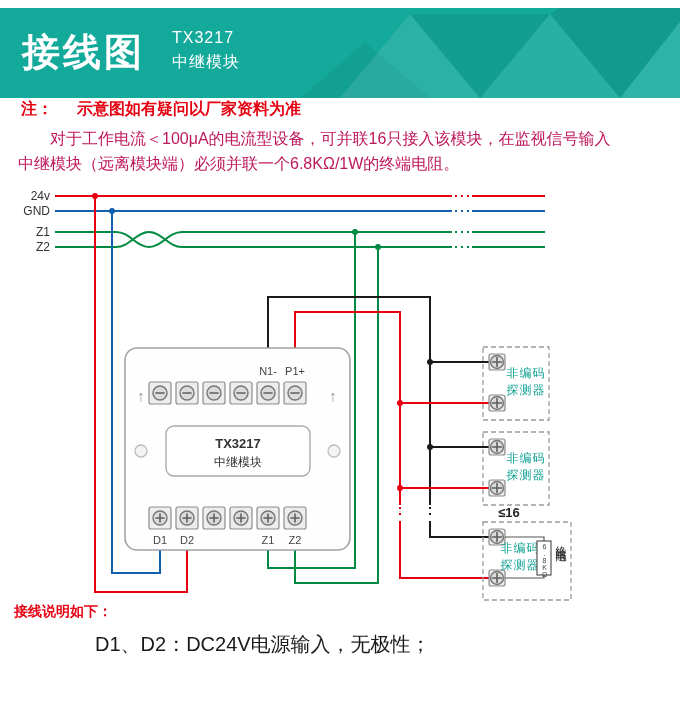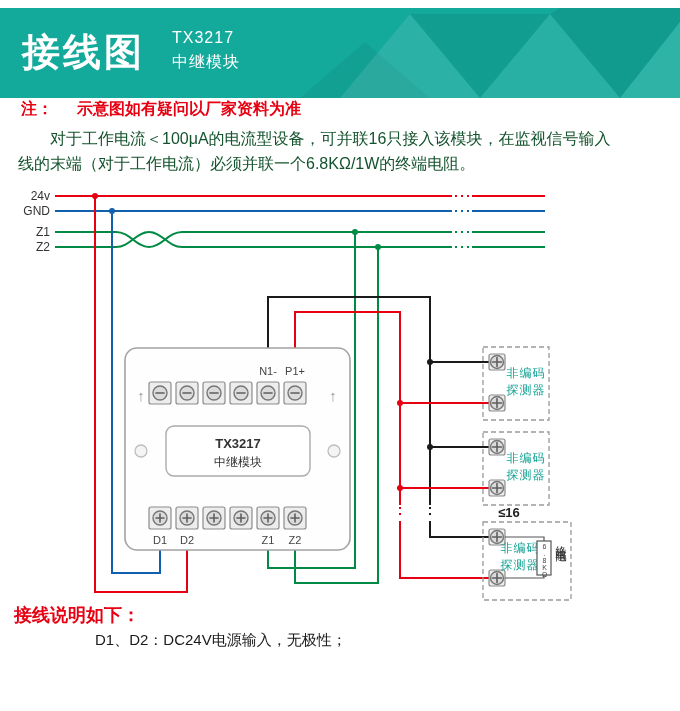--- a/index.html
+++ b/index.html
@@ -13,21 +13,21 @@
   .banner-title{
     position:absolute;left:22px;top:16px;font-size:38px;font-weight:bold;
     color:#fff;letter-spacing:3px;line-height:56px;
   }
   .banner-model{position:absolute;left:172px;top:21px;font-size:16px;color:#fff;letter-spacing:1px;}
   .banner-sub{position:absolute;left:172px;top:44px;font-size:16px;color:#fff;letter-spacing:1px;}
   
   .note{position:absolute;left:6px;top:99px;font-size:16px;color:#e60012;margin-left:15px;}
   .note .prefix{font-weight:bold;}
   .note .txt{margin-left:24px;font-weight:bold;}
-  .desc{position:absolute;left:18px;top:126px;width:650px;font-size:16px;line-height:25px;color:#14532d;}
+  .desc{position:absolute;left:18px;top:126px;width:650px;font-size:16px;line-height:25px;color:#be185d;}
   .desc .l1{text-indent:2em;}
   
   .diagram{position:absolute;left:0;top:180px;}
   .diagram text{font-family:"Liberation Sans","DejaVu Sans",sans-serif;}
   .w{fill:none;stroke-width:2;}
   .red{stroke:#e60012;} .blue{stroke:#1060ae;} .green{stroke:#008a43;} .blackw{stroke:#1a1a1a;}
   .dotgap{stroke-dasharray:2 4;}
   .dot-red{fill:#e60012;} .dot-blue{fill:#1060ae;} .dot-green{fill:#008a43;} .dot-black{fill:#1a1a1a;}
   .bus-label{font-size:12px;fill:#333;text-anchor:end;}
   .module-box{fill:#fefefe;stroke:#a3a3a3;stroke-width:1.6;}
@@ -43,22 +43,22 @@
   .det-box{fill:none;stroke:#9a9a9a;stroke-width:1.3;stroke-dasharray:5 3;}
   .det-text{font-size:12px;fill:#11a193;text-anchor:middle;letter-spacing:1px;}
   .count-note{font-size:13px;font-weight:bold;fill:#222;text-anchor:middle;}
   .res-box{fill:#fff;stroke:#555;stroke-width:1.2;}
   .res-lead{stroke:#555;stroke-width:1.2;fill:none;}
   
   .v-text{position:absolute;writing-mode:vertical-rl;text-orientation:upright;color:#333;}
   .resistor-value{left:537px;top:543px;width:14px;font-size:7px;line-height:14px;color:#444;}
   .resistor-name{left:551px;top:537px;width:20px;font-size:11px;line-height:20px;letter-spacing:2px;}
   
-  .foot-heading{position:absolute;left:14px;top:603px;font-size:18px;font-weight:bold;color:#e60012;}
-  .foot-item{position:absolute;left:95px;font-size:15px;color:#1a1a1a;}
+  .foot-heading{position:absolute;left:14px;top:603px;font-size:14px;font-weight:bold;color:#e60012;}
+  .foot-item{position:absolute;left:95px;font-size:20px;color:#1a1a1a;}
   .fi1{top:631px;} .fi2{top:658px;} .fi3{top:685px;}
 </style>
 </head>
 <body>
 
 <div class="page">
 
   <div class="banner">
     <svg width="680" height="90" viewBox="0 0 680 90">
       <rect x="0" y="0" width="680" height="90" fill="#13A99B"></rect>
@@ -72,21 +72,21 @@
     <div class="banner-title">接线图</div>
     <div class="banner-model">TX3217</div>
     <div class="banner-sub">中继模块</div>
   </div>
 
   <div class="note">
     <span class="prefix">注：</span><span class="txt">示意图如有疑问以厂家资料为准</span>
   </div>
   <div class="desc">
     <div class="l1">对于工作电流＜100μA的电流型设备，可并联16只接入该模块，在监视信号输入</div>
-    <div class="l2">线的末端（对于工作电流）必须并联一个6.8KΩ/1W的终端电阻。</div>
+    <div class="l2">中继模块（远离模块端）必须并联一个6.8KΩ/1W的终端电阻。</div>
   </div>
 
   <svg class="diagram" width="680" height="430" viewBox="0 180 680 430">
 
     <text class="bus-label" x="50" y="200">24v</text>
     <text class="bus-label" x="50" y="215">GND</text>
     <text class="bus-label" x="50" y="236">Z1</text>
     <text class="bus-label" x="50" y="251">Z2</text>
 
     <g>

